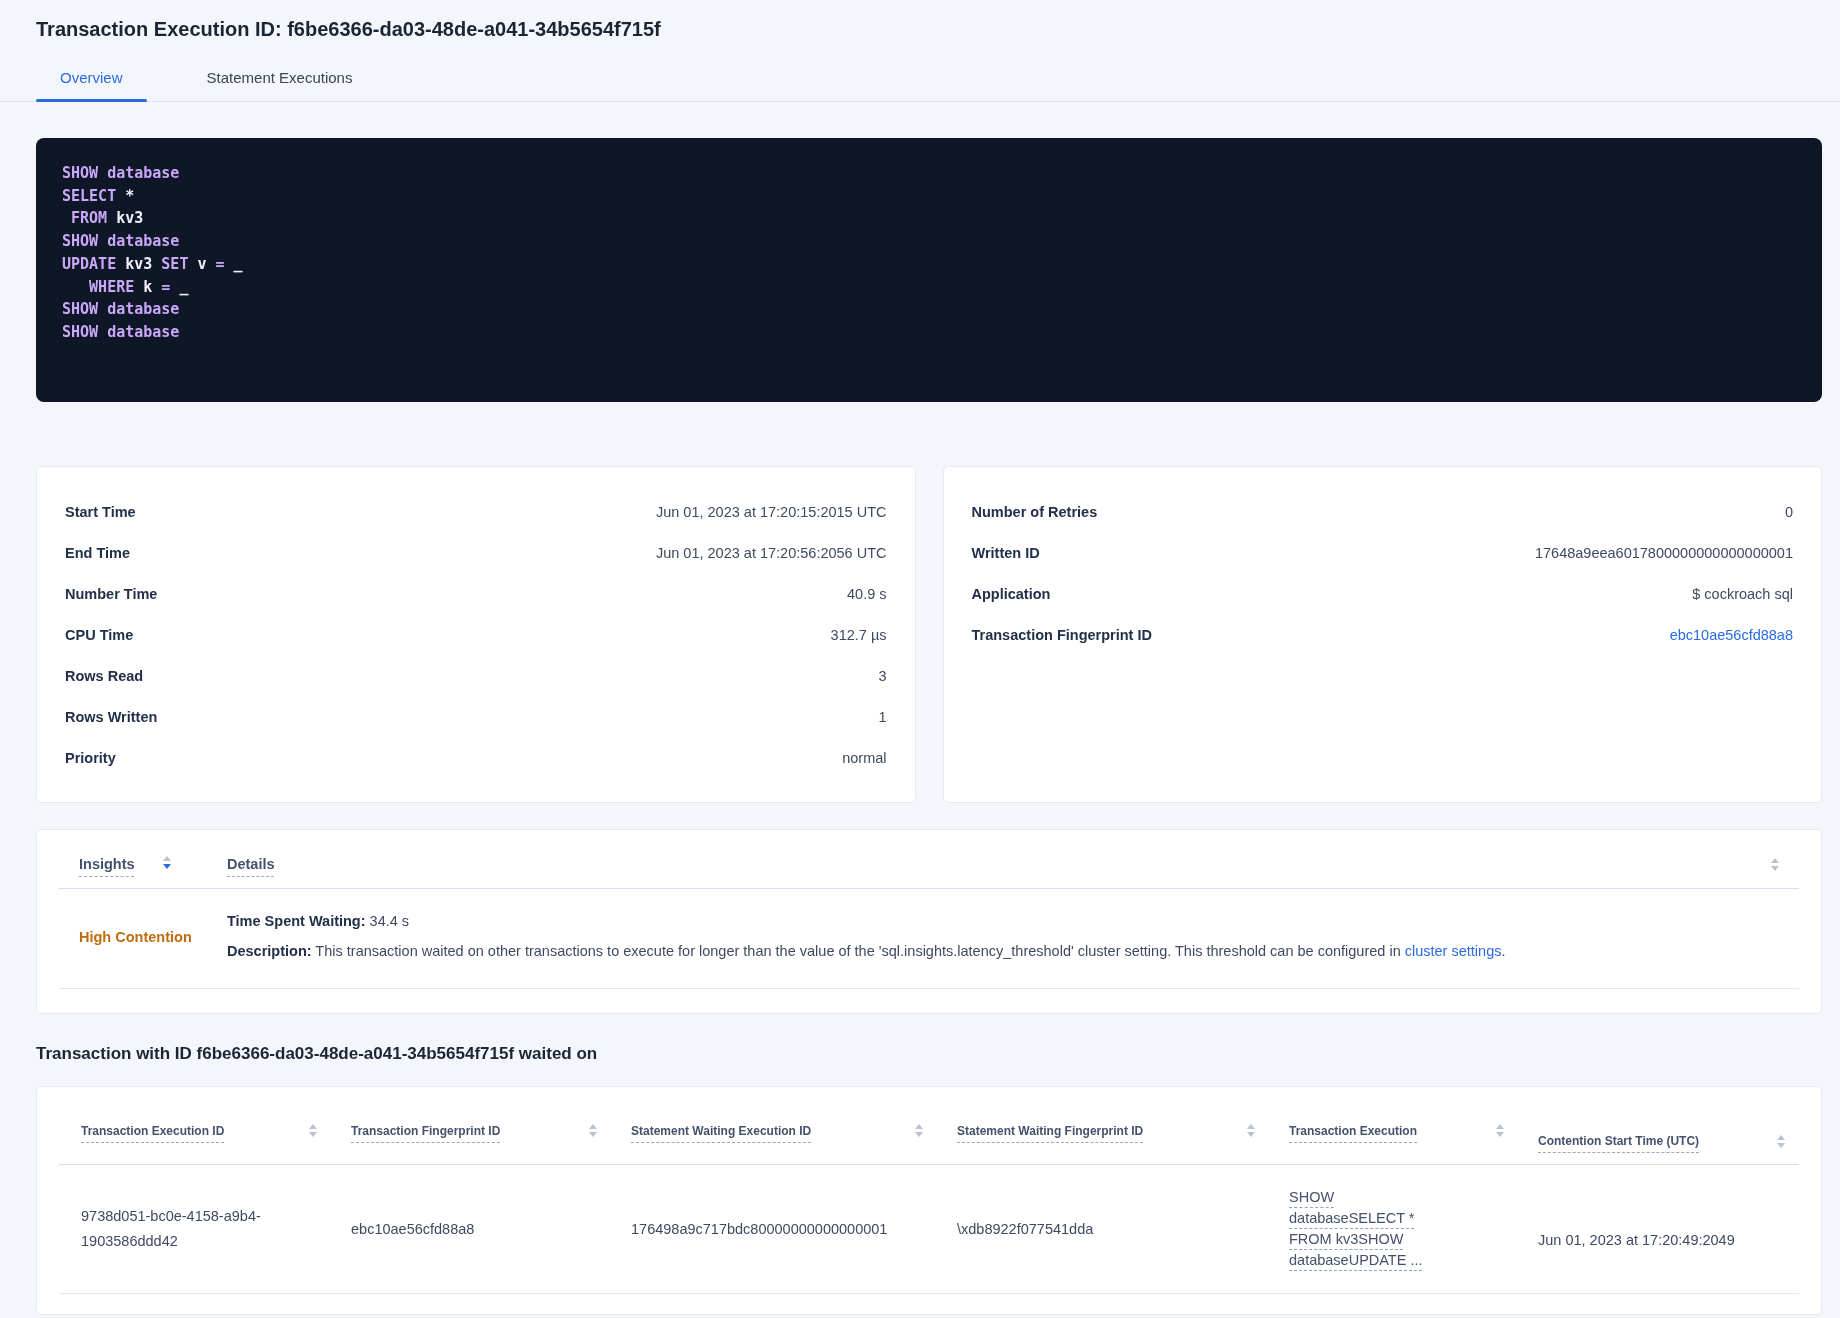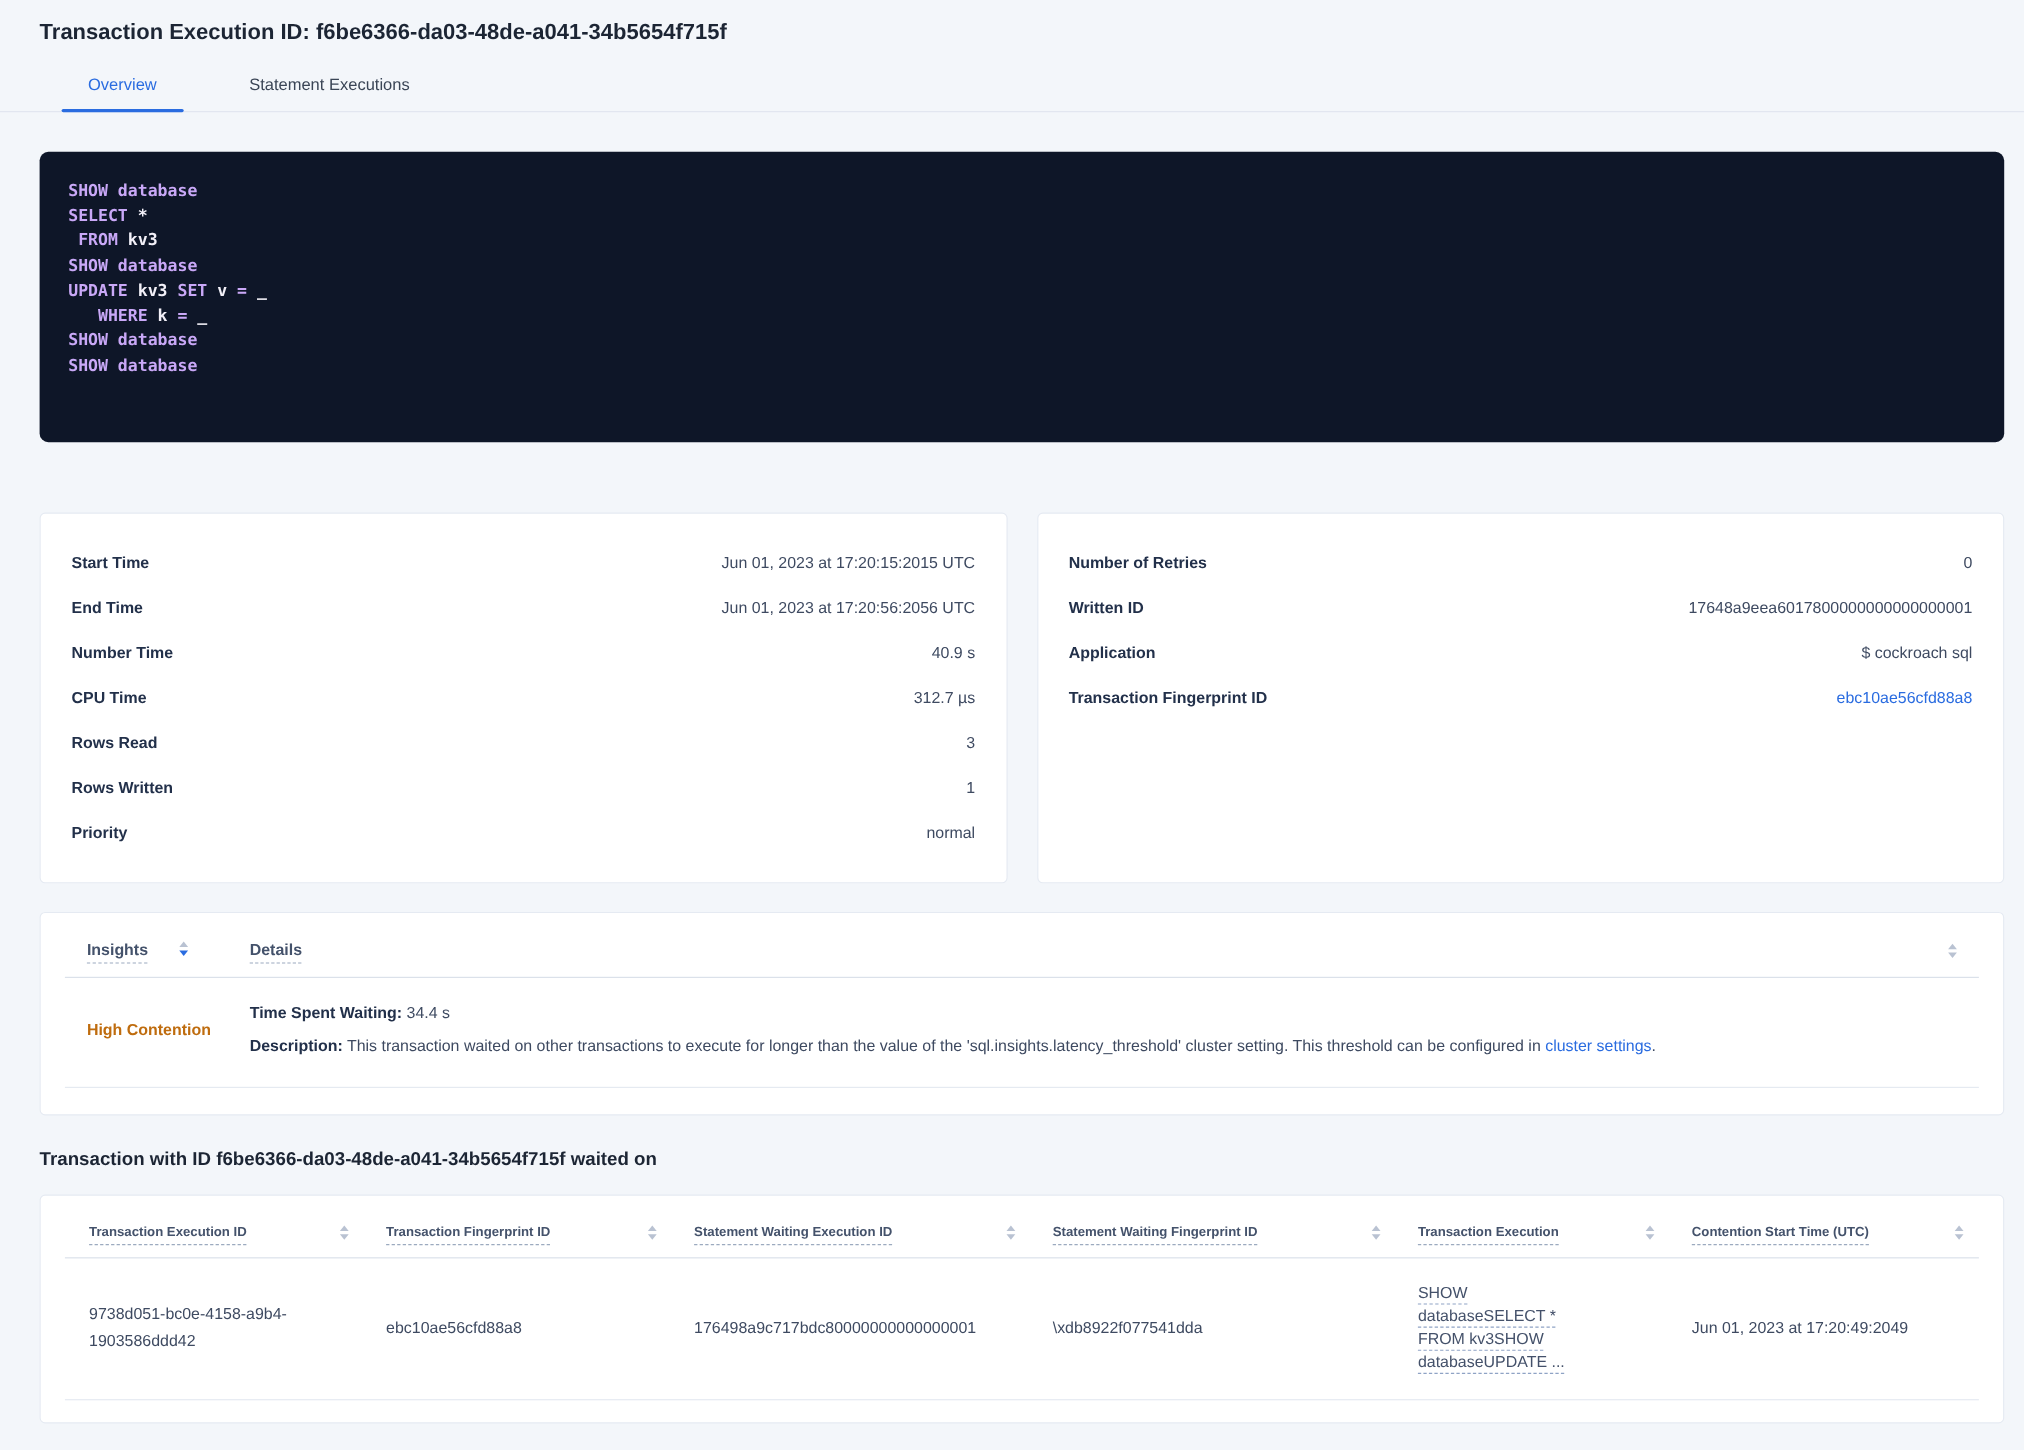--- a/index.html
+++ b/index.html
@@ -29,21 +29,21 @@
   .page{padding:0 18px 0 36px;}
 
   .page-title{
     margin:0;padding:18px 0 10px;
     font-size:20px;font-weight:bold;color:var(--ink);
   }
 
   
   .tabbar{
     margin:6px -18px 0 -36px;
-    padding-left:56px;
+    padding-left:36px;
     border-bottom:1px solid #e0e5ef;
     display:flex;
   }
   .tab{
     position:relative;
     padding:12px 24px 15px;
     font-size:15px;color:#3a4556;
     cursor:pointer;
   }
   .tab + .tab{margin-left:36px;}
@@ -145,21 +145,21 @@
     border-bottom:1px solid var(--line-soft);
     font-size:14.5px;color:var(--value);
     min-height:112px;
   }
   .hcell{display:flex;align-items:center;justify-content:space-between;padding-right:34px;white-space:nowrap;}
   .c1{width:270px;}
   .c2{width:280px;}
   .c3{width:326px;}
   .c4{width:332px;}
   .c5{width:249px;}
-  .c6{flex:1;}
+  .c6{flex:1;margin-top:21px;}
   .hcell.c6{padding-right:4px;}
   .rcell{padding-right:34px;}
   .rcell.c1{line-height:25px;max-width:270px;padding-right:70px;}
   .stmt-link{
     display:inline-block;max-width:165px;
     line-height:21px;
     color:#44516a;cursor:pointer;
     text-decoration:underline dashed #8fa3c5;
     text-decoration-thickness:1px;
     text-underline-offset:5px;

